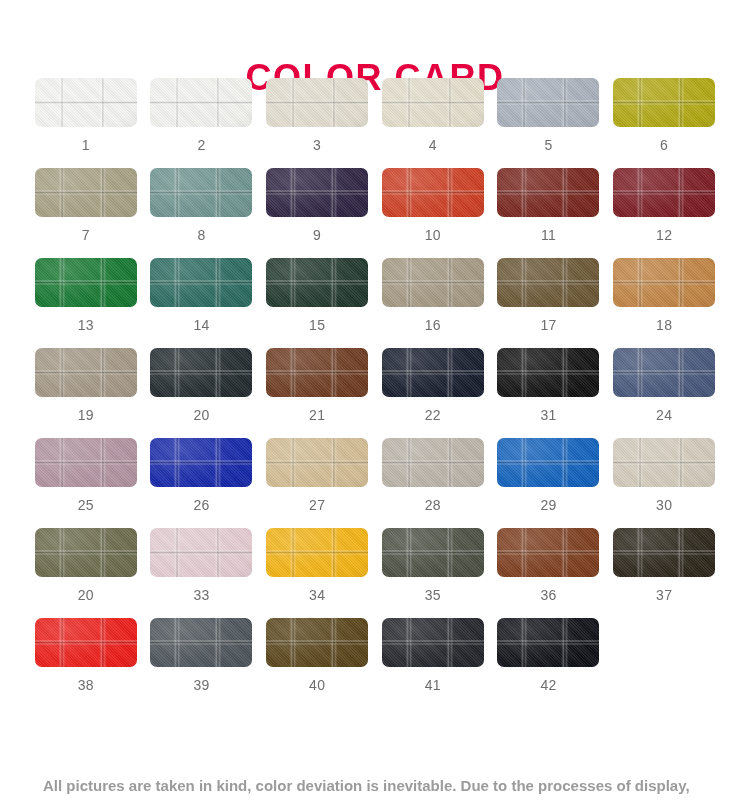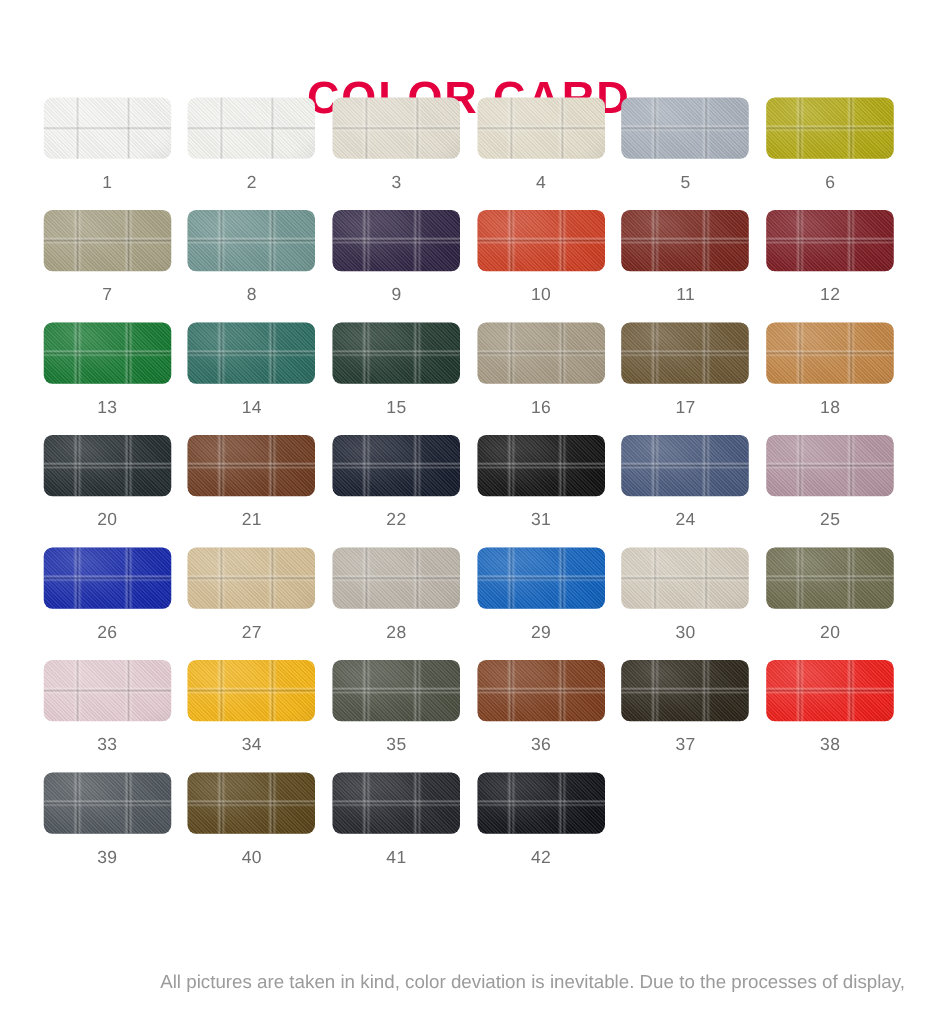--- a/index.html
+++ b/index.html
@@ -128,25 +128,26 @@
     font-family: "Liberation Sans", sans-serif;
     font-size: 14px;
     color: #6e6e6e;
     letter-spacing: 0.3px;
     line-height: 1;
   }
 
   
   .footer {
     position: absolute;
-    left: 0;
+    left: 17px;
     right: 0;
     bottom: 14px;
-    text-align: right;
+    text-align: left;
     padding: 0 26px;
+    font-weight: bold;
   }
 
   .footer p {
     font-family: "Liberation Sans", sans-serif;
     font-size: 15px;
     line-height: 25px;
     color: #9b9b9b;
   }
 </style>
 </head>
@@ -227,20 +228,24 @@
       </div>
       <div class="cell">
         <div class="swatch" style="background-color: rgb(106, 86, 52);"></div>
         <div class="num">17</div>
       </div>
       <div class="cell">
         <div class="swatch" style="background-color: rgb(192, 131, 67);"></div>
         <div class="num">18</div>
       </div>
       <div class="cell">
+        <div class="swatch" style="background-color: rgb(163, 151, 133);"></div>
+        <div class="num">19</div>
+      </div>
+      <div class="cell">
         <div class="swatch" style="background-color: rgb(34, 42, 46);"></div>
         <div class="num">20</div>
       </div>
       <div class="cell">
         <div class="swatch" style="background-color: rgb(109, 58, 32);"></div>
         <div class="num">21</div>
       </div>
       <div class="cell">
         <div class="swatch" style="background-color: rgb(22, 28, 44);"></div>
         <div class="num">22</div>

